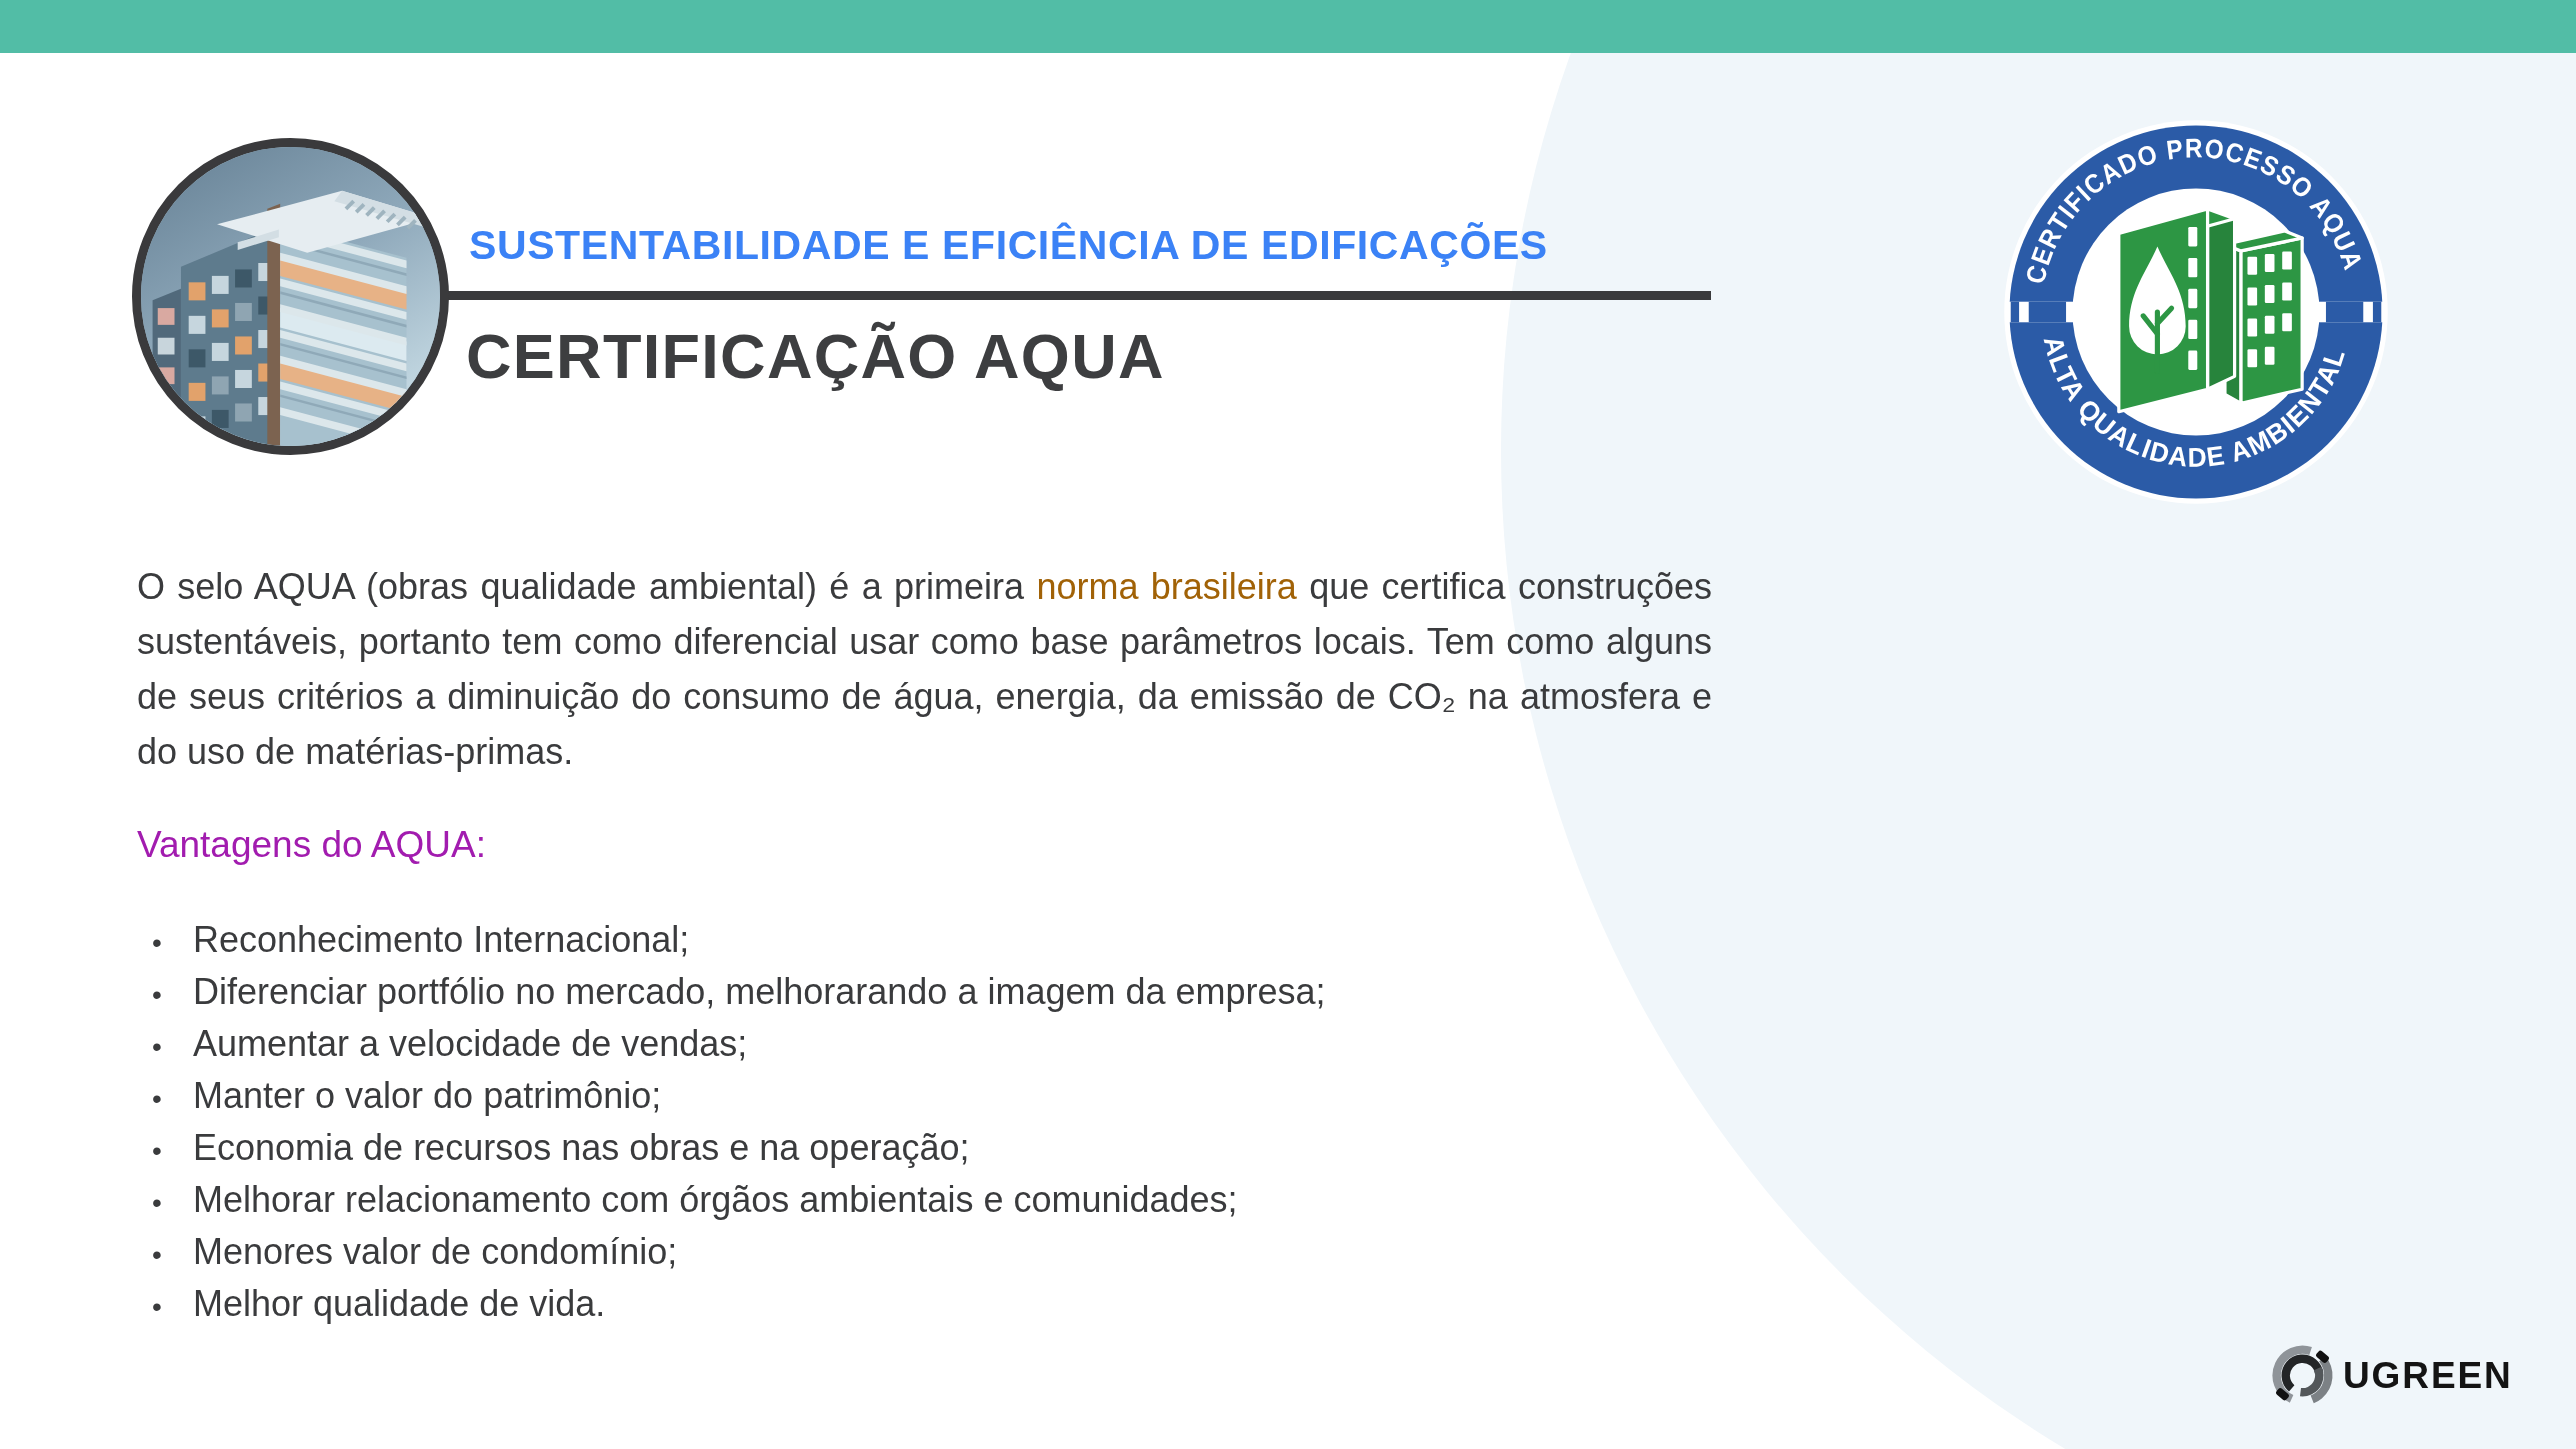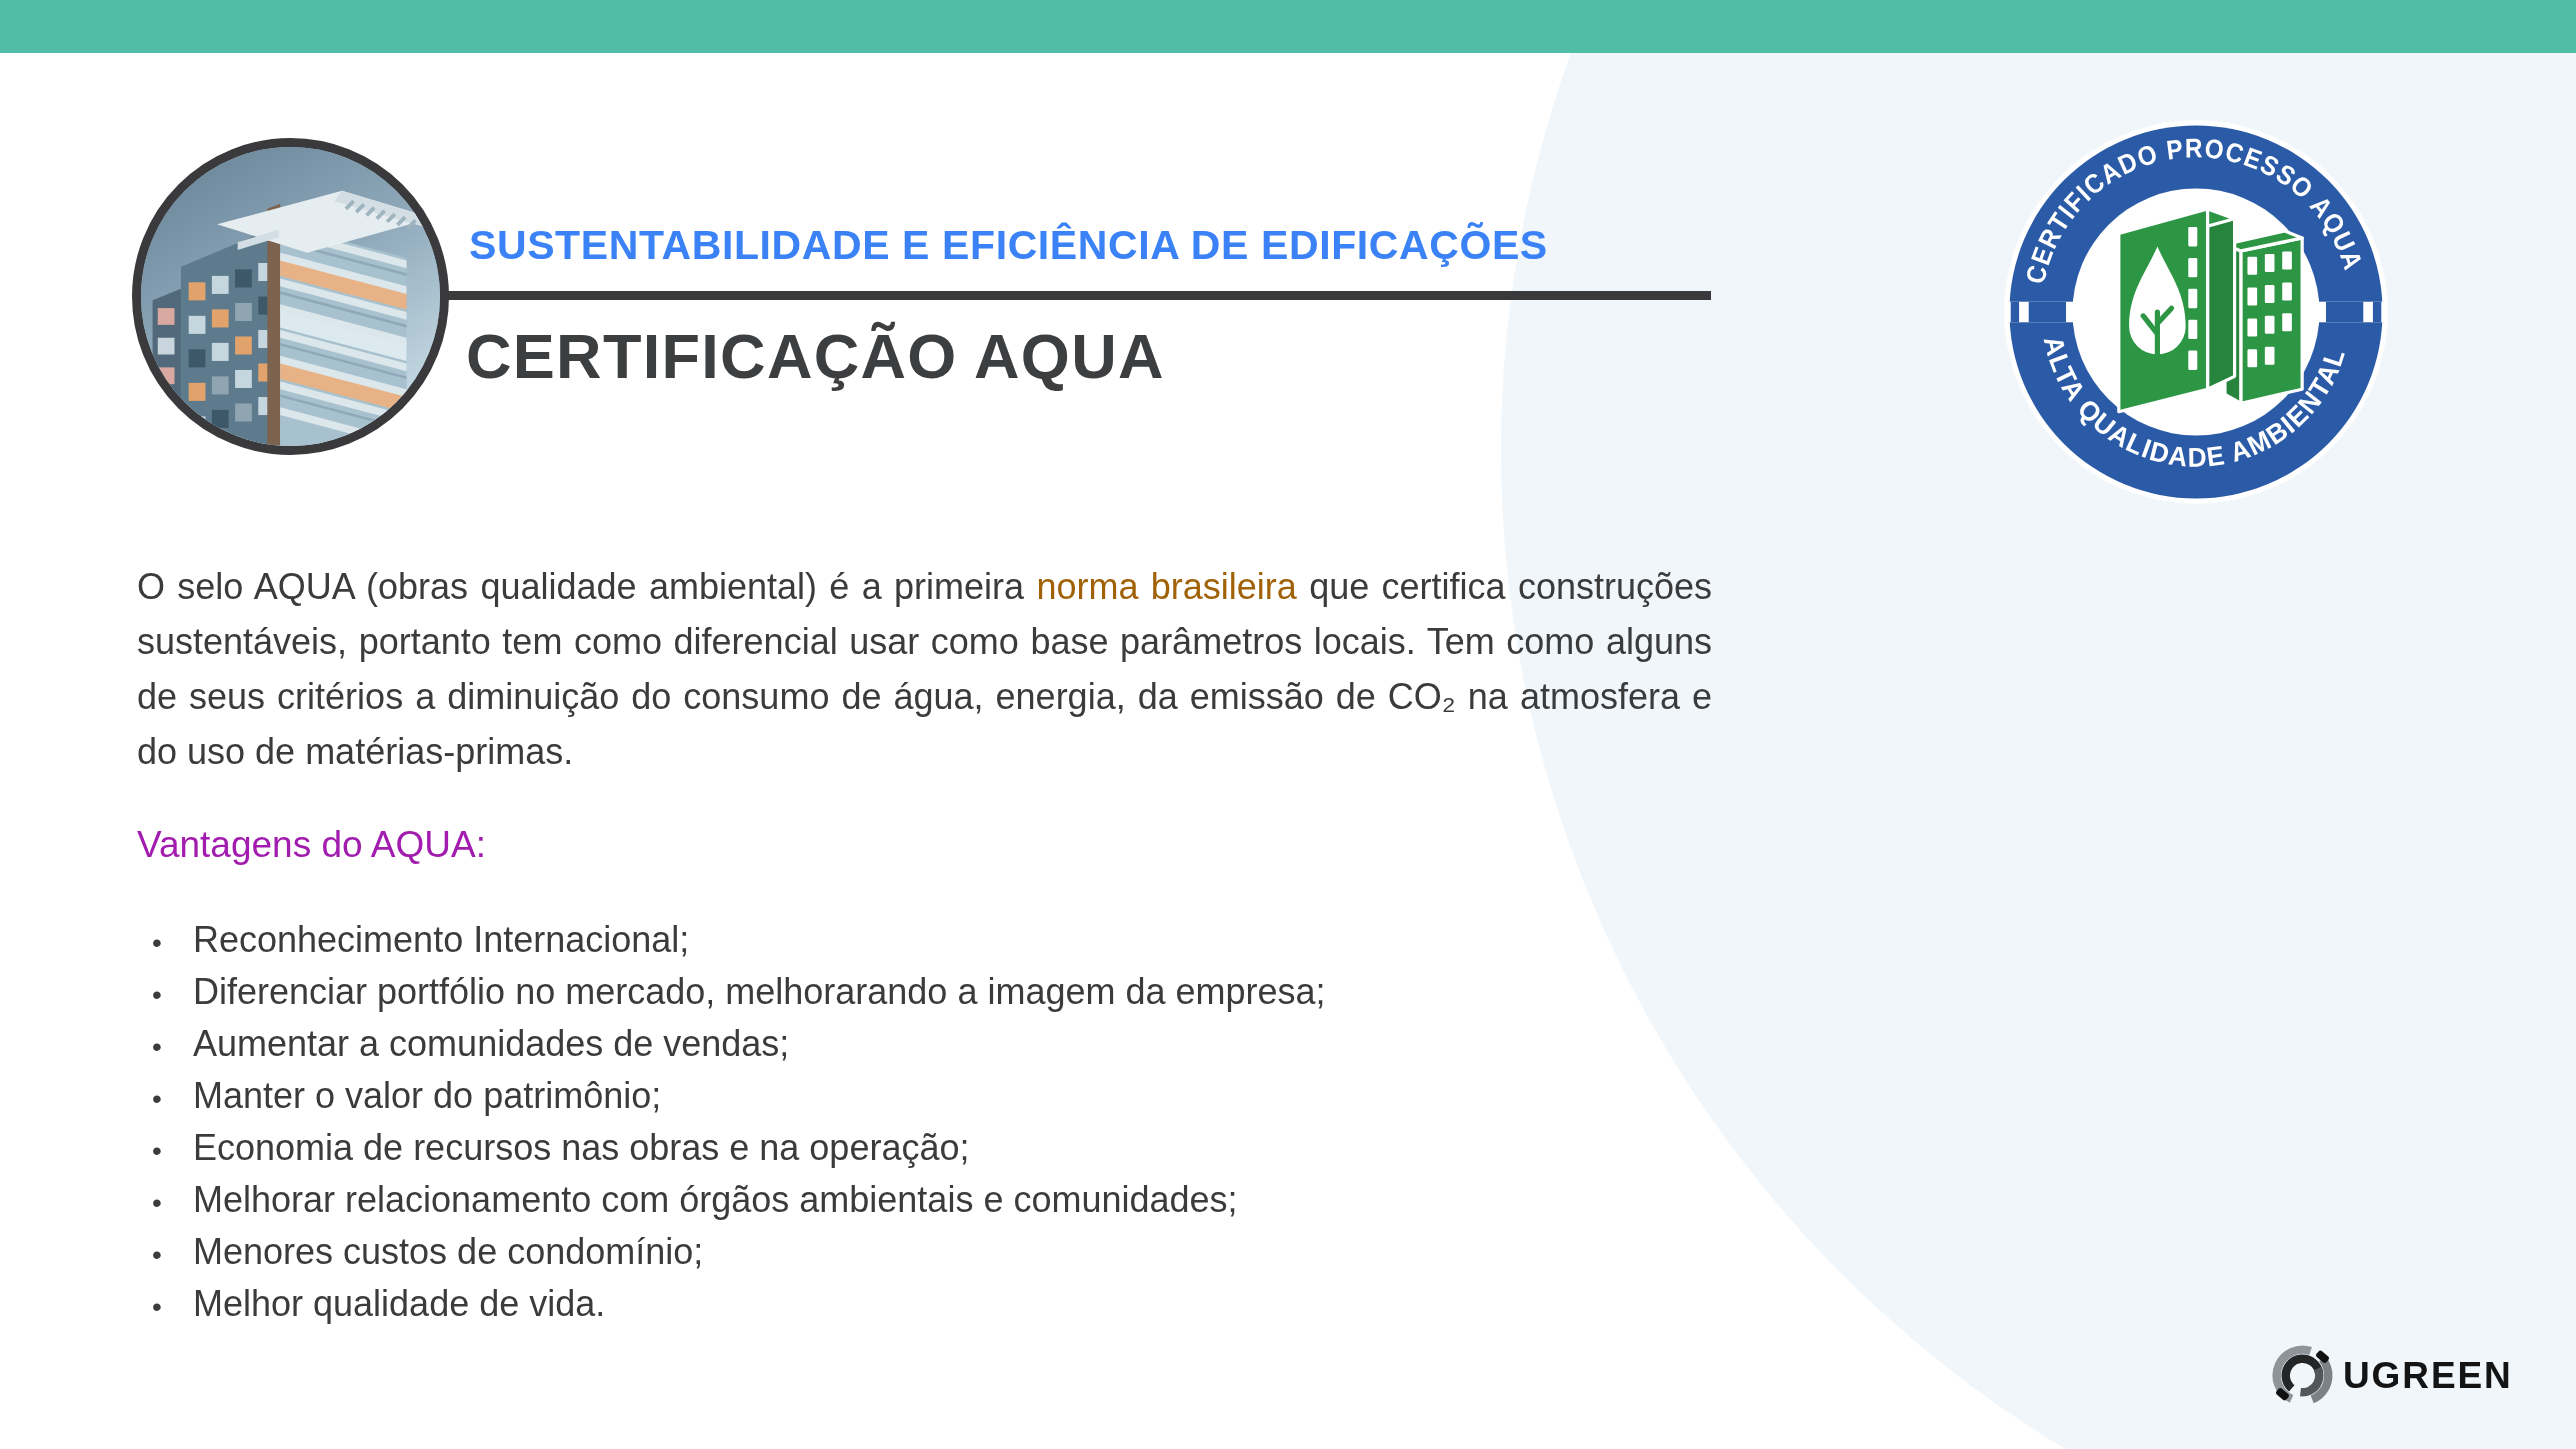--- a/index.html
+++ b/index.html
@@ -219,25 +219,25 @@
 
 <p class="lead">
   <span>O selo AQUA (obras qualidade ambiental) é a primeira </span><span class="link">norma brasileira</span><span> que certifica construções sustentáveis, portanto tem como diferencial usar como base parâmetros locais. Tem como alguns de seus critérios a diminuição do consumo de água, energia, da emissão de CO₂ na atmosfera e do uso de matérias-primas.</span>
 </p>
 
 <div class="advantages-heading">Vantagens do AQUA:</div>
 
 <ul class="bullets">
   <li><span class="dot">•</span><span>Reconhecimento Internacional;</span></li>
   <li><span class="dot">•</span><span>Diferenciar portfólio no mercado, melhorarando a imagem da empresa;</span></li>
-  <li><span class="dot">•</span><span>Aumentar a comunidades de vendas;</span></li>
+  <li><span class="dot">•</span><span>Aumentar a velocidade de vendas;</span></li>
   <li><span class="dot">•</span><span>Manter o valor do patrimônio;</span></li>
   <li><span class="dot">•</span><span>Economia de recursos nas obras e na operação;</span></li>
   <li><span class="dot">•</span><span>Melhorar relacionamento com órgãos ambientais e comunidades;</span></li>
-  <li><span class="dot">•</span><span>Menores custos de condomínio;</span></li>
+  <li><span class="dot">•</span><span>Menores valor de condomínio;</span></li>
   <li><span class="dot">•</span><span>Melhor qualidade de vida.</span></li>
 </ul>
 
 <div class="logo">
   <svg width="71" height="71" viewBox="0 0 110 110">
     <g fill="none" stroke-linecap="butt">
       <circle cx="55" cy="55" r="40" stroke="#8F9499" stroke-width="13" stroke-dasharray="120 131.3" transform="rotate(115 55 55)"></circle>
       <circle cx="55" cy="55" r="40" stroke="#7C8185" stroke-width="13" stroke-dasharray="75 176.3" transform="rotate(-40 55 55)"></circle>
       <circle cx="55" cy="55" r="26" stroke="#232527" stroke-width="13" stroke-dasharray="100 63.4" transform="rotate(130 55 55)"></circle>
       <circle cx="55" cy="55" r="26" stroke="#53575A" stroke-width="13" stroke-dasharray="55 108.4" transform="rotate(-25 55 55)"></circle>

